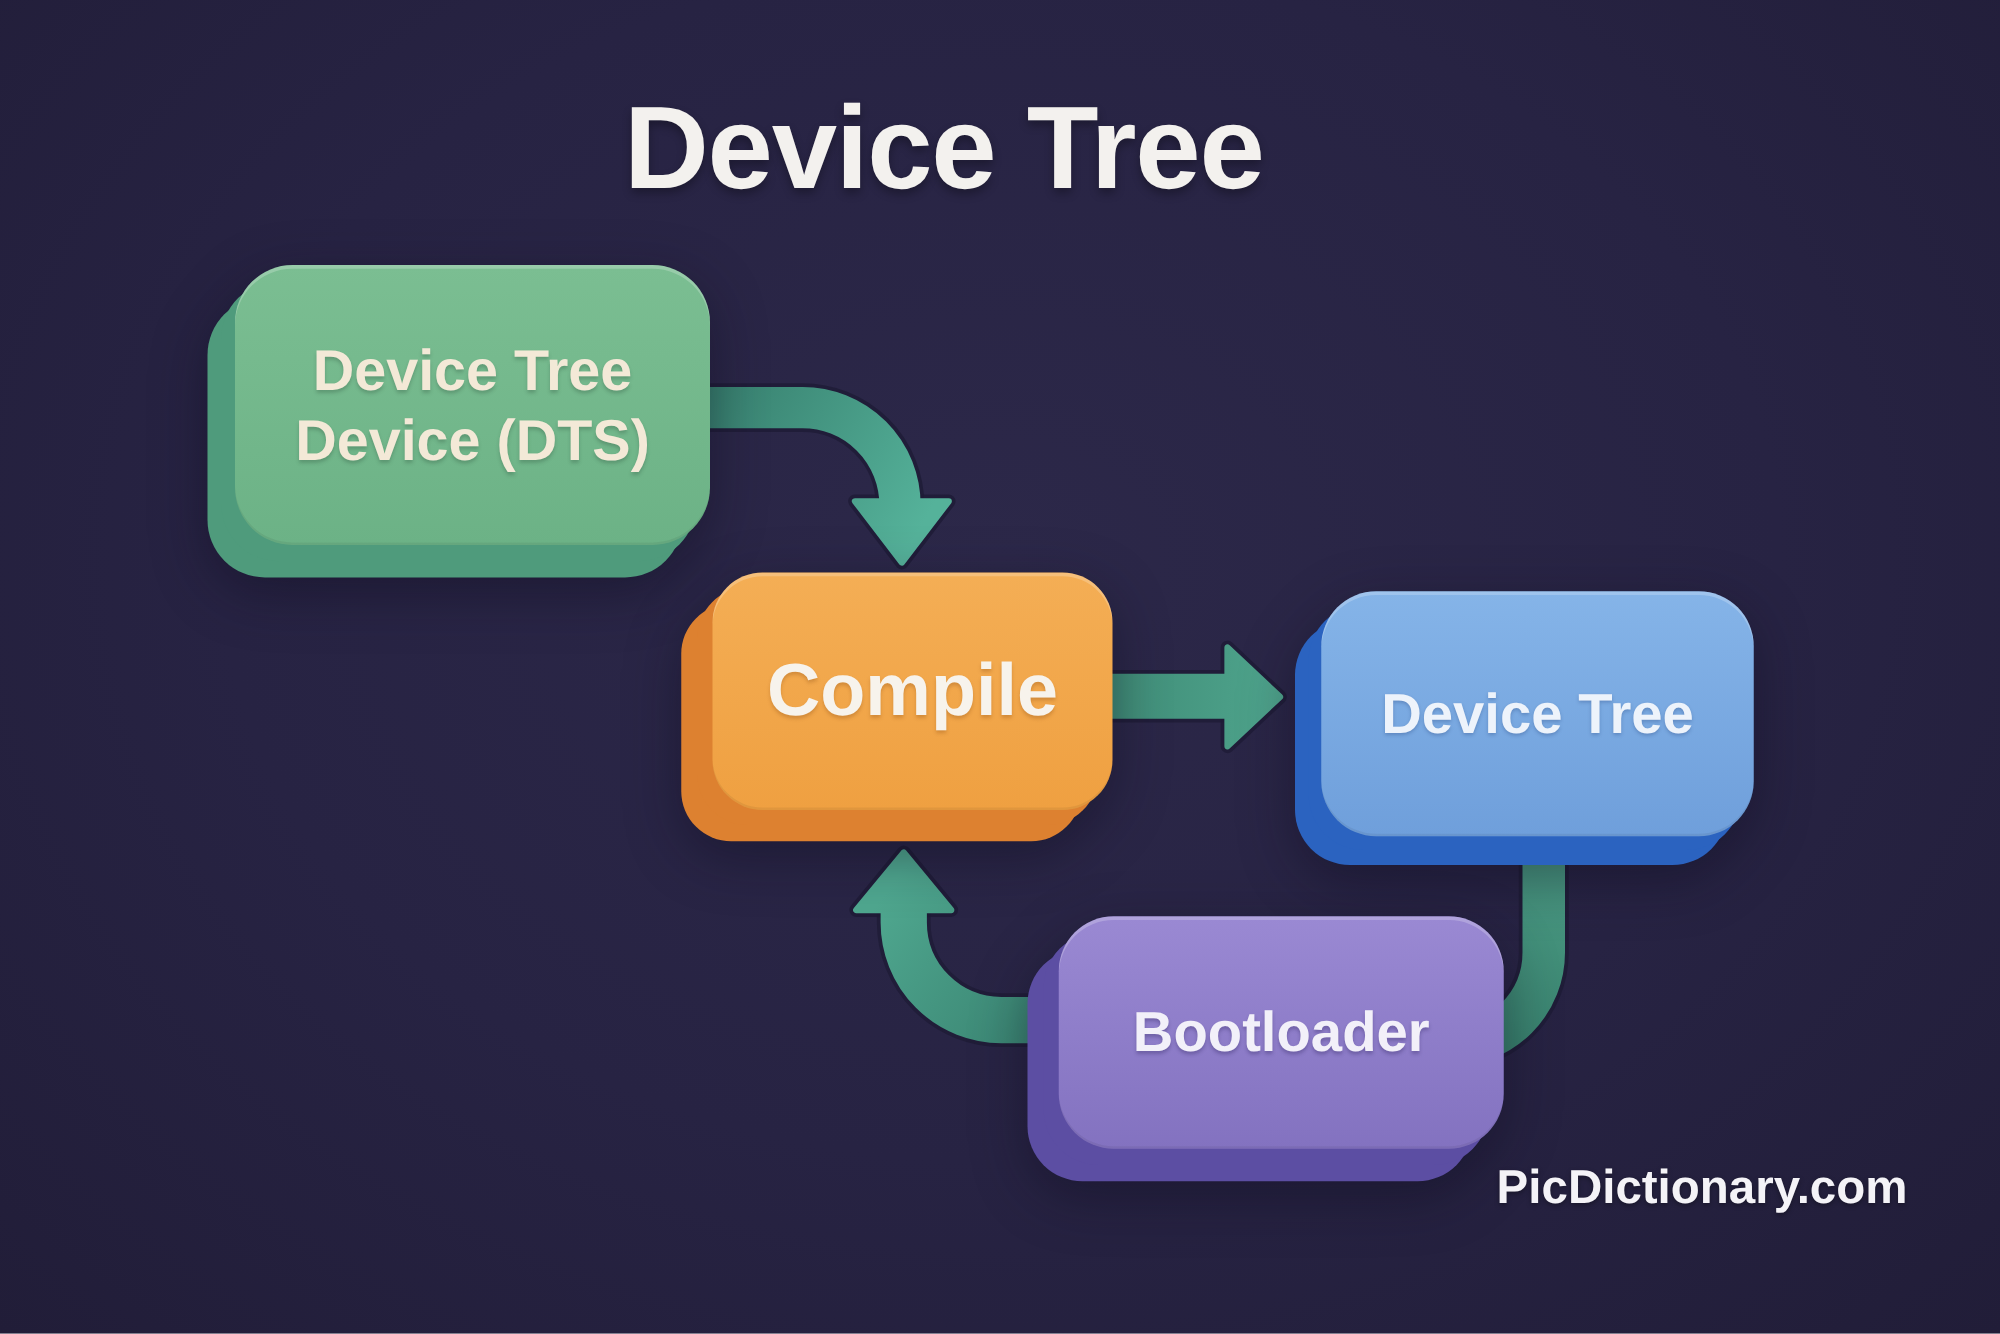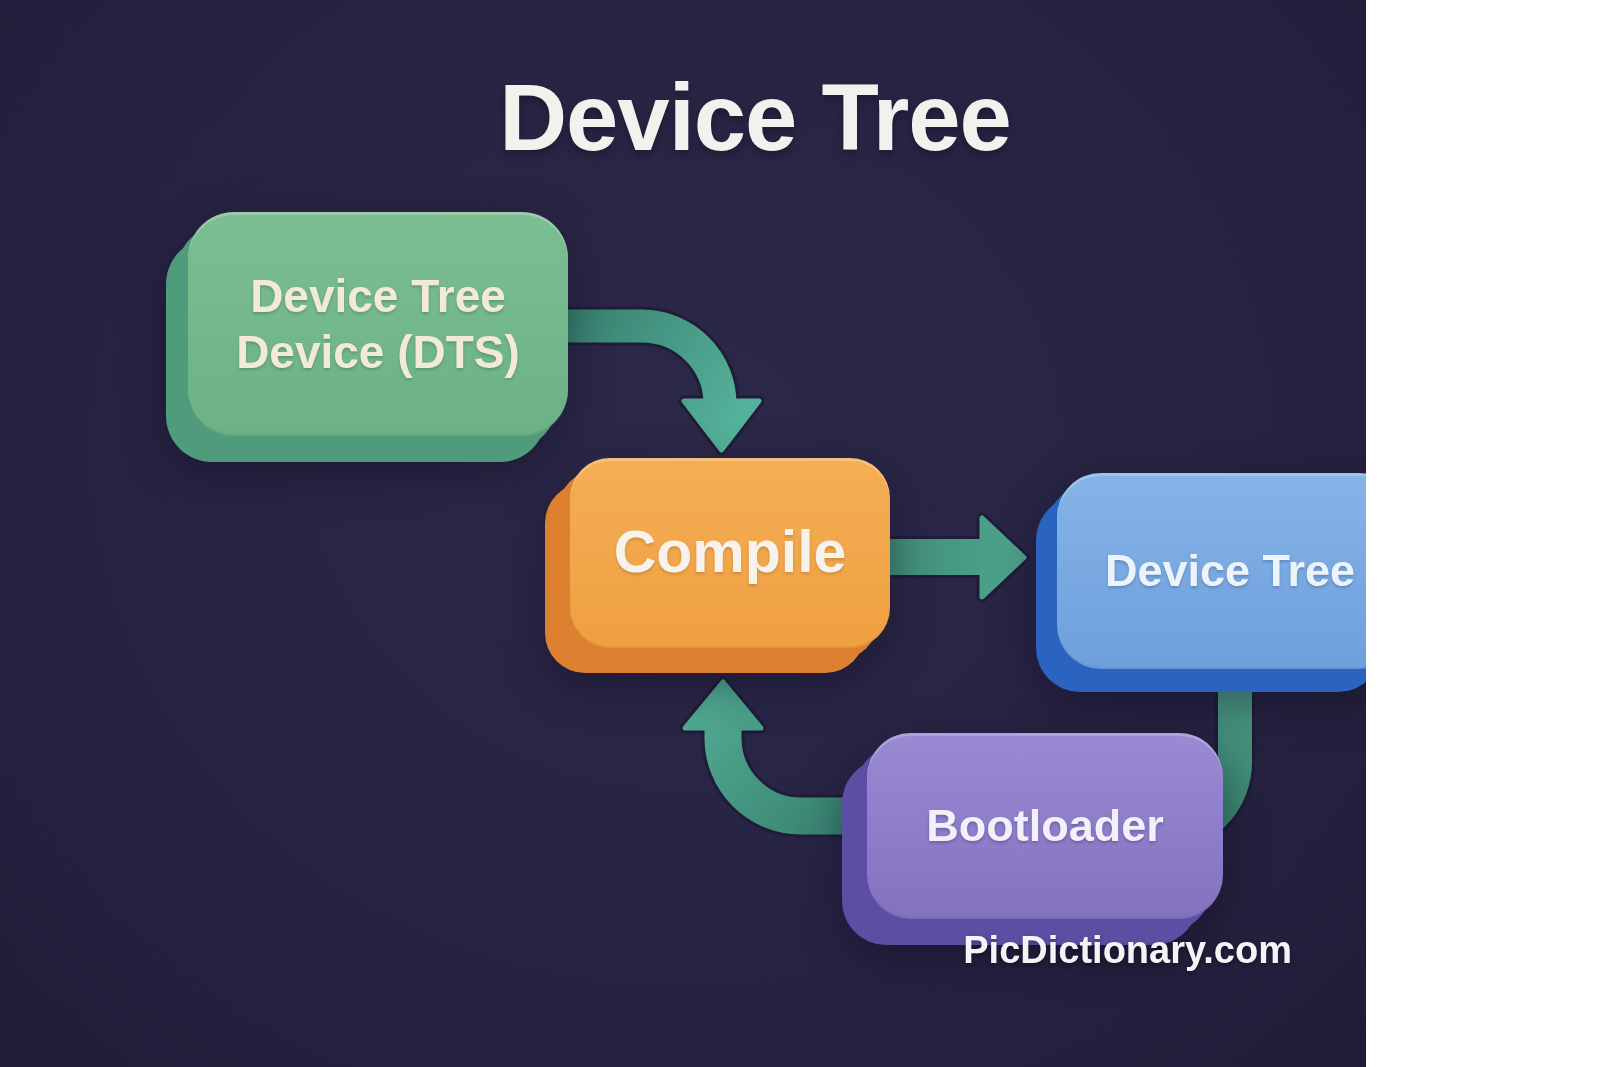--- a/index.html
+++ b/index.html
@@ -3,21 +3,21 @@
 <meta charset="utf-8">
 <style>
   html, body { margin: 0; padding: 0; }
   body {
     width: 1600px; height: 1067px;
     font-family: "Liberation Sans", sans-serif;
     overflow: hidden;
   }
   .canvas {
     position: relative;
-    width: 1366px; height: 1067px;
+    width: 1600px; height: 1067px;
     background: radial-gradient(ellipse at 50% 42%, #2c2849 0%, #272343 55%, #211d38 100%);
     overflow: hidden;
   }
   .page-title {
     position: absolute;
     left: 0; top: 64px; width: 1510px;
     text-align: center;
     font-size: 94px; font-weight: 700;
     letter-spacing: -1px;
     color: #f3f1ee;
@@ -70,21 +70,21 @@
   .node-dtb { left: 1057px; top: 473px; width: 346px; height: 196px; border-radius: 44px; }
   .node-dtb .depth { background: #2b63c0; }
   .node-dtb .d1 { transform: translate(-21px, 23px); }
   .node-dtb .d2 { transform: translate(-10px, 11px); }
   .node-dtb .face {
     background: linear-gradient(180deg, #85b4e8 0%, #6f9fdb 100%);
     color: #edf3fb; font-size: 45px;
     text-shadow: 0 2px 3px rgba(20,45,100,0.25);
   }
   
-  .node-bootloader { left: 847px; top: 733px; width: 356px; height: 186px; border-radius: 44px; margin-left: 20px; }
+  .node-bootloader { left: 847px; top: 733px; width: 356px; height: 186px; border-radius: 44px; }
   .node-bootloader .depth { background: #5c4ea3; }
   .node-bootloader .d1 { transform: translate(-25px, 26px); }
   .node-bootloader .d2 { transform: translate(-12px, 13px); }
   .node-bootloader .face {
     background: linear-gradient(180deg, #9a89d3 0%, #8372c0 100%);
     color: #f2f0f9; font-size: 45px;
     text-shadow: 0 2px 3px rgba(40,30,85,0.3);
   }
   .watermark {
     position: absolute;

